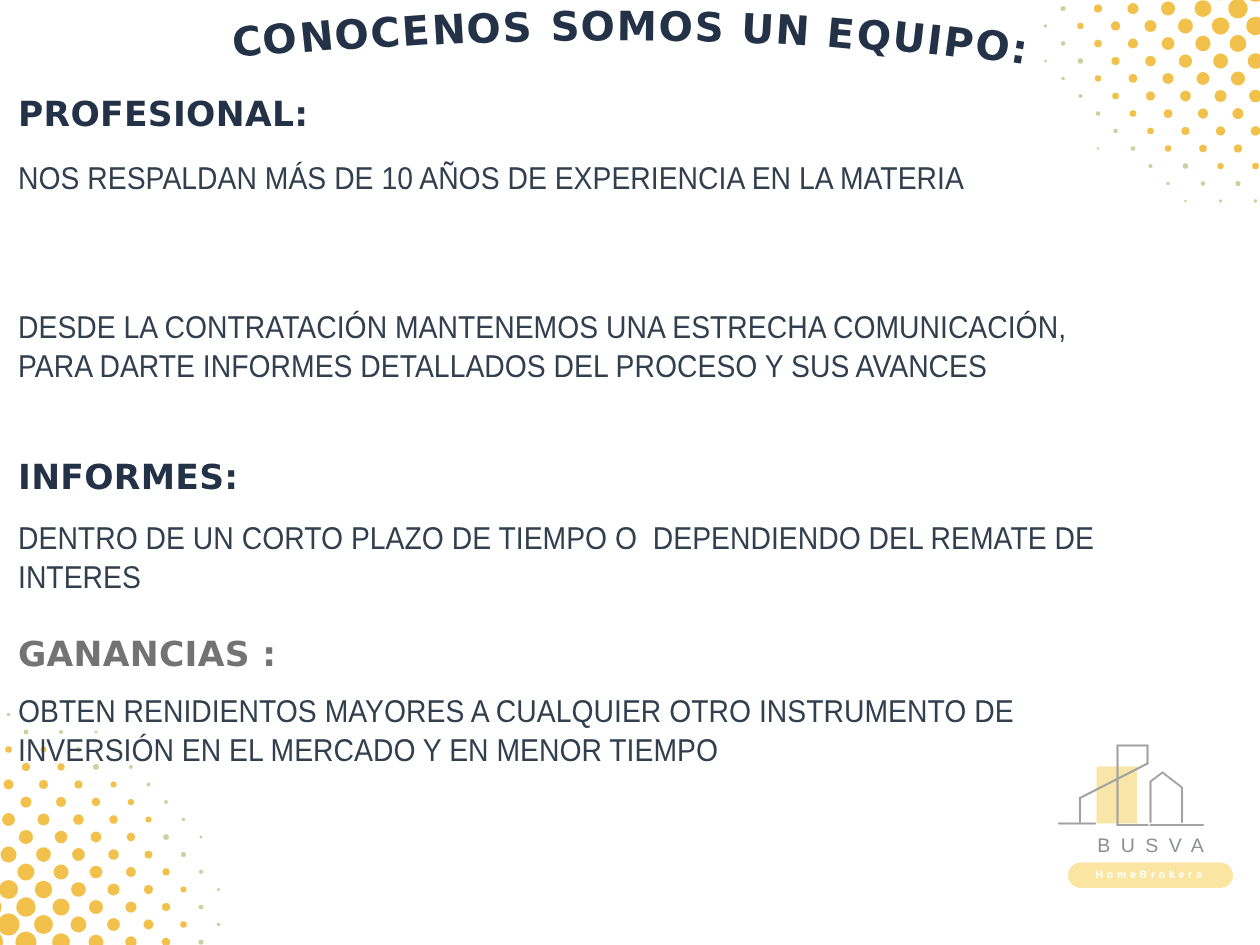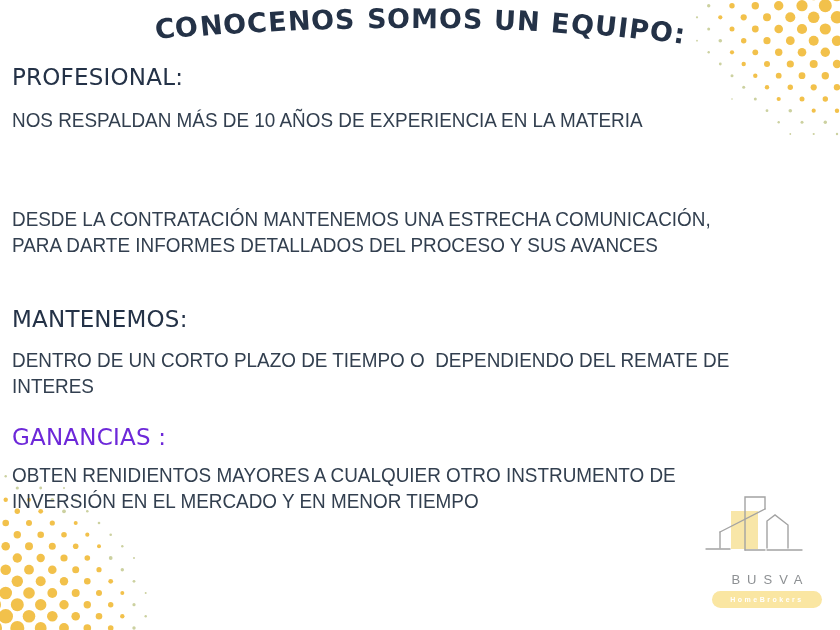--- a/index.html
+++ b/index.html
@@ -7,41 +7,41 @@
     position:relative;width:840px;height:630px;background:#ffffff;
     overflow:hidden;font-family:"DejaVu Sans",sans-serif;
   }
   .arch-title{
     position:absolute;top:2px;left:0;width:840px;height:60px;
     text-align:center;font-size:27px;font-weight:bold;color:#243247;
     letter-spacing:0.5px;line-height:34px;white-space:nowrap;
   }
   .arch-title span{display:inline-block;margin:0 0.3px;}
   .heading{
-    position:absolute;left:12px;font-size:23px;font-weight:normal;
+    position:absolute;left:12px;font-size:23px;font-weight:bold;
     color:#243247;letter-spacing:0.2px;line-height:1.15;
     font-family:"DejaVu Sans",sans-serif;white-space:nowrap;
   }
   .bodytext{
     position:absolute;left:12px;width:912px;
     font-family:"Liberation Sans",sans-serif;font-size:21px;line-height:26px;
     color:#323f4f;white-space:pre-wrap;
     transform:scaleX(0.9);transform-origin:left top;letter-spacing:0px;
   }
   .halftone{position:absolute;pointer-events:none;}
   #dots-tr{top:0;right:0;}
   #dots-bl{bottom:0;left:0;}
   .logo{
     position:absolute;left:698px;top:490px;width:138px;
     font-family:"Liberation Sans",sans-serif;
   }
   .logo-art{display:block;margin:0 auto;}
   .logo-name{
     text-align:center;color:#8d9093;font-size:13px;letter-spacing:7px;
-    margin-top:18px;padding-left:7px;
+    margin-top:2px;padding-left:7px;
     font-family:"Liberation Sans",sans-serif;
   }
   .logo-pill{
     width:110px;height:17px;margin:4px auto 0;border-radius:9px;
     background:#fae6a2;color:#ffffff;font-size:7px;font-weight:bold;
     letter-spacing:2.5px;text-align:center;line-height:17px;
     font-family:"Liberation Sans",sans-serif;
   }
 </style>
 </head>
@@ -231,25 +231,25 @@
     </svg>
 
   <div class="arch-title" id="arch-title" style="color: rgb(36, 50, 71);"><span style="transform: translateY(10.1px) rotate(-7.2deg);">C</span><span style="transform: translateY(8.4px) rotate(-6.6deg);">O</span><span style="transform: translateY(6.8px) rotate(-5.9deg);">N</span><span style="transform: translateY(5.4px) rotate(-5.3deg);">O</span><span style="transform: translateY(4.2px) rotate(-4.6deg);">C</span><span style="transform: translateY(3.1px) rotate(-4deg);">E</span><span style="transform: translateY(2.2px) rotate(-3.4deg);">N</span><span style="transform: translateY(1.4px) rotate(-2.7deg);">O</span><span style="transform: translateY(0.8px) rotate(-2.1deg);">S</span><span style="transform: translateY(0.4px) rotate(-1.4deg);">&nbsp;</span><span style="transform: translateY(0.1px) rotate(-0.8deg);">S</span><span style="transform: translateY(0px) rotate(-0.2deg);">O</span><span style="transform: translateY(0px) rotate(0.5deg);">M</span><span style="transform: translateY(0.2px) rotate(1.1deg);">O</span><span style="transform: translateY(0.6px) rotate(1.8deg);">S</span><span style="transform: translateY(1.1px) rotate(2.4deg);">&nbsp;</span><span style="transform: translateY(1.8px) rotate(3deg);">U</span><span style="transform: translateY(2.6px) rotate(3.7deg);">N</span><span style="transform: translateY(3.6px) rotate(4.3deg);">&nbsp;</span><span style="transform: translateY(4.8px) rotate(5deg);">E</span><span style="transform: translateY(6.1px) rotate(5.6deg);">Q</span><span style="transform: translateY(7.6px) rotate(6.2deg);">U</span><span style="transform: translateY(9.2px) rotate(6.9deg);">I</span><span style="transform: translateY(11px) rotate(7.5deg);">P</span><span style="transform: translateY(13px) rotate(8.2deg);">O</span><span style="transform: translateY(15.1px) rotate(8.8deg);">:</span></div>
 
   <div class="heading" style="top: 64px; color: rgb(36, 50, 71);">PROFESIONAL:</div>
   <div class="bodytext" style="top: 107px; color: rgb(50, 63, 79);">NOS RESPALDAN MÁS DE 10 AÑOS DE EXPERIENCIA EN LA MATERIA</div>
 
   <div class="bodytext" style="top: 206px; color: rgb(50, 63, 79);">DESDE LA CONTRATACIÓN MANTENEMOS UNA ESTRECHA COMUNICACIÓN,
 PARA DARTE INFORMES DETALLADOS DEL PROCESO Y SUS AVANCES</div>
 
-  <div class="heading" style="top: 306px; color: rgb(36, 50, 71);">MANTENEMOS:</div>
+  <div class="heading" style="top: 306px; color: rgb(36, 50, 71);">INFORMES:</div>
   <div class="bodytext" style="top: 347px; color: rgb(50, 63, 79);">DENTRO DE UN CORTO PLAZO DE TIEMPO O  DEPENDIENDO DEL REMATE DE
 INTERES</div>
 
-  <div class="heading" style="top: 424px; color: #6d28d9;">GANANCIAS :</div>
+  <div class="heading" style="top: 424px; color: #737373;">GANANCIAS :</div>
   <div class="bodytext" style="top: 462px; color: rgb(50, 63, 79);">OBTEN RENIDIENTOS MAYORES A CUALQUIER OTRO INSTRUMENTO DE
 INVERSIÓN EN EL MERCADO Y EN MENOR TIEMPO</div>
 
   <div class="logo">
     <svg class="logo-art" width="138" height="64" viewBox="0 0 138 64">
       <rect id="logo-yellow-rect" x="33" y="21" width="27" height="38" fill="#f8e6a8"></rect>
       <g id="logo-lines" fill="none" stroke="#a3a3a3" stroke-width="1.4" stroke-linecap="round">
         <path d="M47,60 L47,7 L67,7 L67,19"></path>
         <path d="M67,19 L22,42"></path>
         <path d="M22,42 L22,58"></path>

